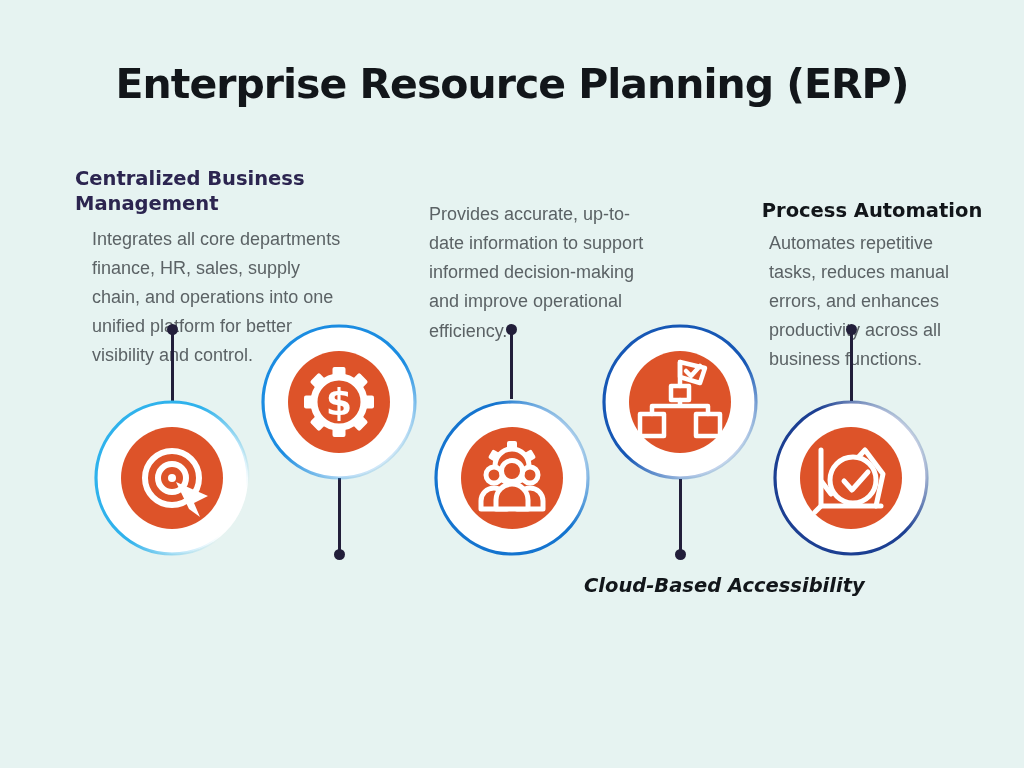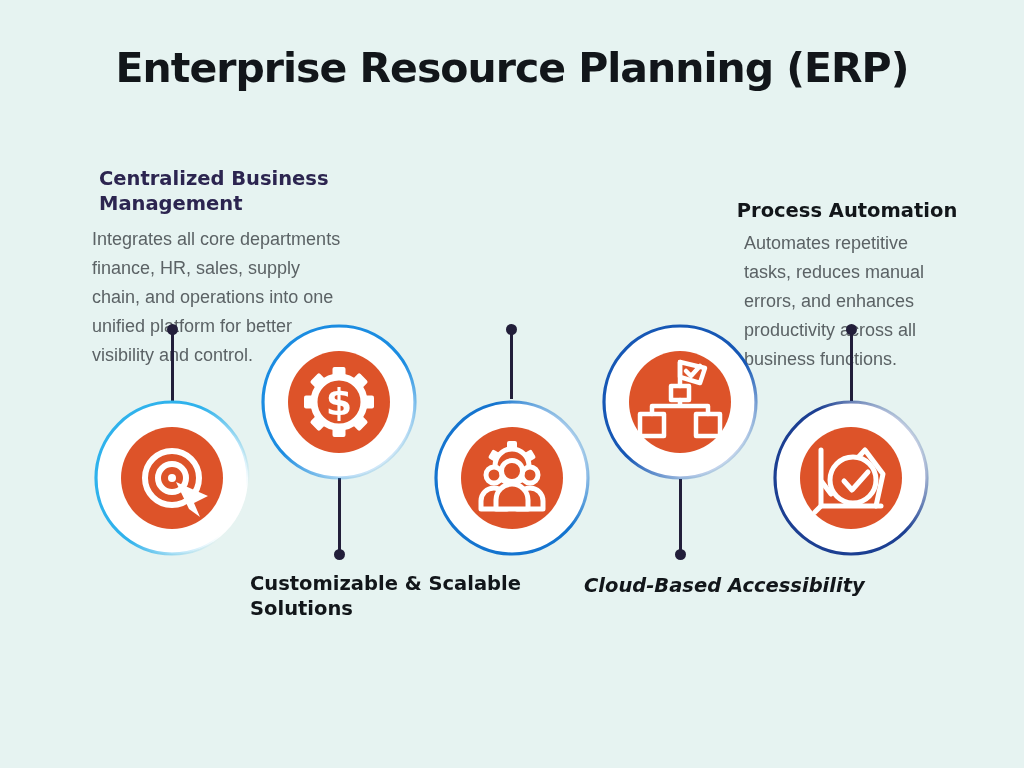--- a/index.html
+++ b/index.html
@@ -2,32 +2,32 @@
 <html><head>
 <meta charset="utf-8">
 <style>
   html,body{margin:0;padding:0;}
   .stage{
     position:relative;width:1024px;height:768px;overflow:hidden;
     background:var(--bg,#e6f3f1);
     font-family:"Liberation Sans",sans-serif;
   }
   .main-title{
-    position:absolute;left:0;top:44px;width:1024px;text-align:center;
+    position:absolute;left:0;top:60px;width:1024px;text-align:center;
     font-family:"DejaVu Sans","Liberation Sans",sans-serif;
     font-size:41px;font-weight:bold;letter-spacing:-1px;
     color:var(--heading,#0c1114);margin:0;
   }
   .block{position:absolute;}
   .block-title{
     font-family:"DejaVu Sans","Liberation Sans",sans-serif;
     font-weight:bold;font-size:19.5px;line-height:1.27;
     color:var(--heading,#12161a);margin:0;
   }
-  .block-title.t-first{color:var(--heading-first,#2c2550);margin-left:24px;}
+  .block-title.t-first{color:var(--heading-first,#2c2550);}
   .t-center{text-align:center;white-space:nowrap;}
   .block-body{
     font-size:18px;line-height:1.62;color:var(--body-text,#5b6265);
     margin:17px;
   }
   .connector-line{
     position:absolute;width:3px;background:var(--connector,#221e3a);
   }
   .connector-dot{
     position:absolute;width:11px;height:11px;border-radius:50%;
@@ -45,29 +45,29 @@
 <div class="stage" style="--bg: #e6f3f1; --accent: #dd5329; --connector: #221e3a; --body-text: #5b6265; --heading: #12161a; --heading-first: #2c2550;">
 
   <h1 class="main-title">Enterprise Resource Planning (ERP)</h1>
 
   <div class="block" style="left:75px;top:167px;width:285px;">
     <h2 class="block-title t-first" style="width:252px;">Centralized Business Management</h2>
     <p class="block-body" style="margin-top:8px;">Integrates all core departments finance, HR, sales, supply chain, and operations into one unified platform for better visibility and control.</p>
   </div>
 
   <div class="block" style="left:412px;top:186px;width:270px;">
-  </div>
-
-  <div class="block" style="left:727px;top:199px;width:240px;">
+    <p class="block-body" style="margin-top:14px;">Provides accurate, up-to-date information to support informed decision-making and improve operational efficiency.</p>
+  </div>
+
+  <div class="block" style="left:752px;top:199px;width:240px;">
     <h2 class="block-title t-center">Process Automation</h2>
     <p class="block-body" style="margin-top:5px;">Automates repetitive tasks, reduces manual errors, and enhances productivity across all business functions.</p>
   </div>
 
   <div class="block" style="left:250px;top:572px;width:272px;">
-    <h2 class="block-title" style="width:290px;">Customizable &amp; Scalable Solutions</h2>
   </div>
 
   <div class="block" style="left:584px;top:574px;width:278px;font-style:italic;">
     <h2 class="block-title t-center">Cloud-Based Accessibility</h2>
   </div>
 
   <div class="connector-line" style="left:170.5px;top:331px;height:70px;"></div>
   <div class="connector-dot" style="left:167px;top:324px;"></div>
 
   <div class="connector-line" style="left:337.5px;top:478px;height:77px;"></div>

